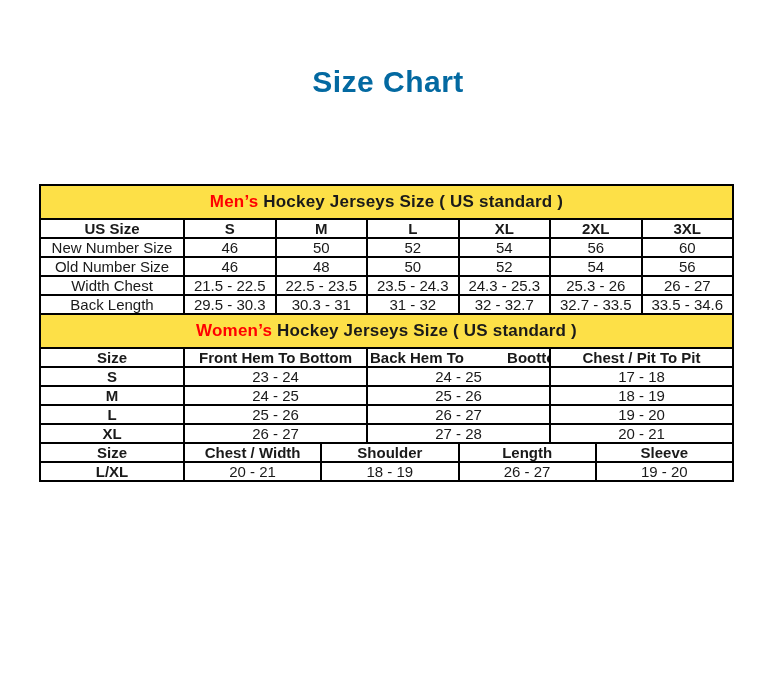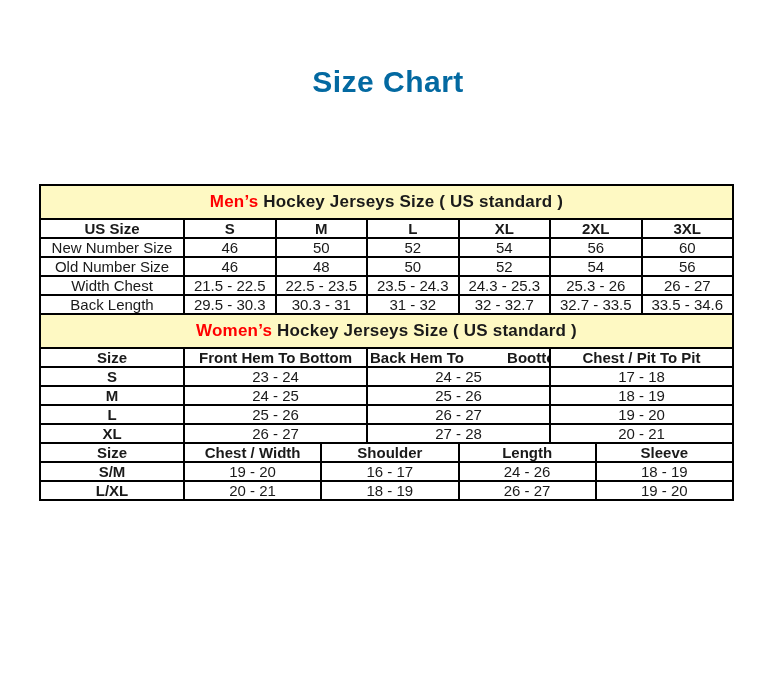--- a/index.html
+++ b/index.html
@@ -44,21 +44,21 @@
     vertical-align: middle;
     font-size: 15px;
     color: #1a1a1a;
     padding: 0 2px;
     overflow: hidden;
     white-space: nowrap;
   }
   th { font-weight: 700; }
   td.banner-cell {
     height: 34px;
-    background: #fef9c3;
+    background: #fde047;
     font-weight: 700;
     font-size: 17px;
     letter-spacing: 0.2px;
   }
   .banner-highlight { color: #ff0000; }
   tr.section-mens th.row-label { font-weight: 400; }
   .spellcheck {
     text-decoration-style: wavy;
     text-decoration-color: #e03c31;
     text-decoration-thickness: 1px;
@@ -171,27 +171,20 @@
             <td colspan="4">20 - 21</td>
           </tr>
           <tr class="header-row section-youth">
             <th>Size</th>
             <th colspan="3">Chest / Width</th>
             <th colspan="3">Shoulder</th>
             <th colspan="3">Length</th>
             <th colspan="3">Sleeve</th>
           </tr>
           <tr class="data-row section-youth">
-            <th class="row-label">S/M</th>
-            <td colspan="3">19 - 20</td>
-            <td colspan="3">16 - 17</td>
-            <td colspan="3">24 - 26</td>
-            <td colspan="3">18 - 19</td>
-          </tr>
-          <tr class="data-row section-youth">
             <th class="row-label">L/XL</th>
             <td colspan="3">20 - 21</td>
             <td colspan="3">18 - 19</td>
             <td colspan="3">26 - 27</td>
             <td colspan="3">19 - 20</td>
           </tr>
         </tbody>
     </table>
   </div>
 </div>

